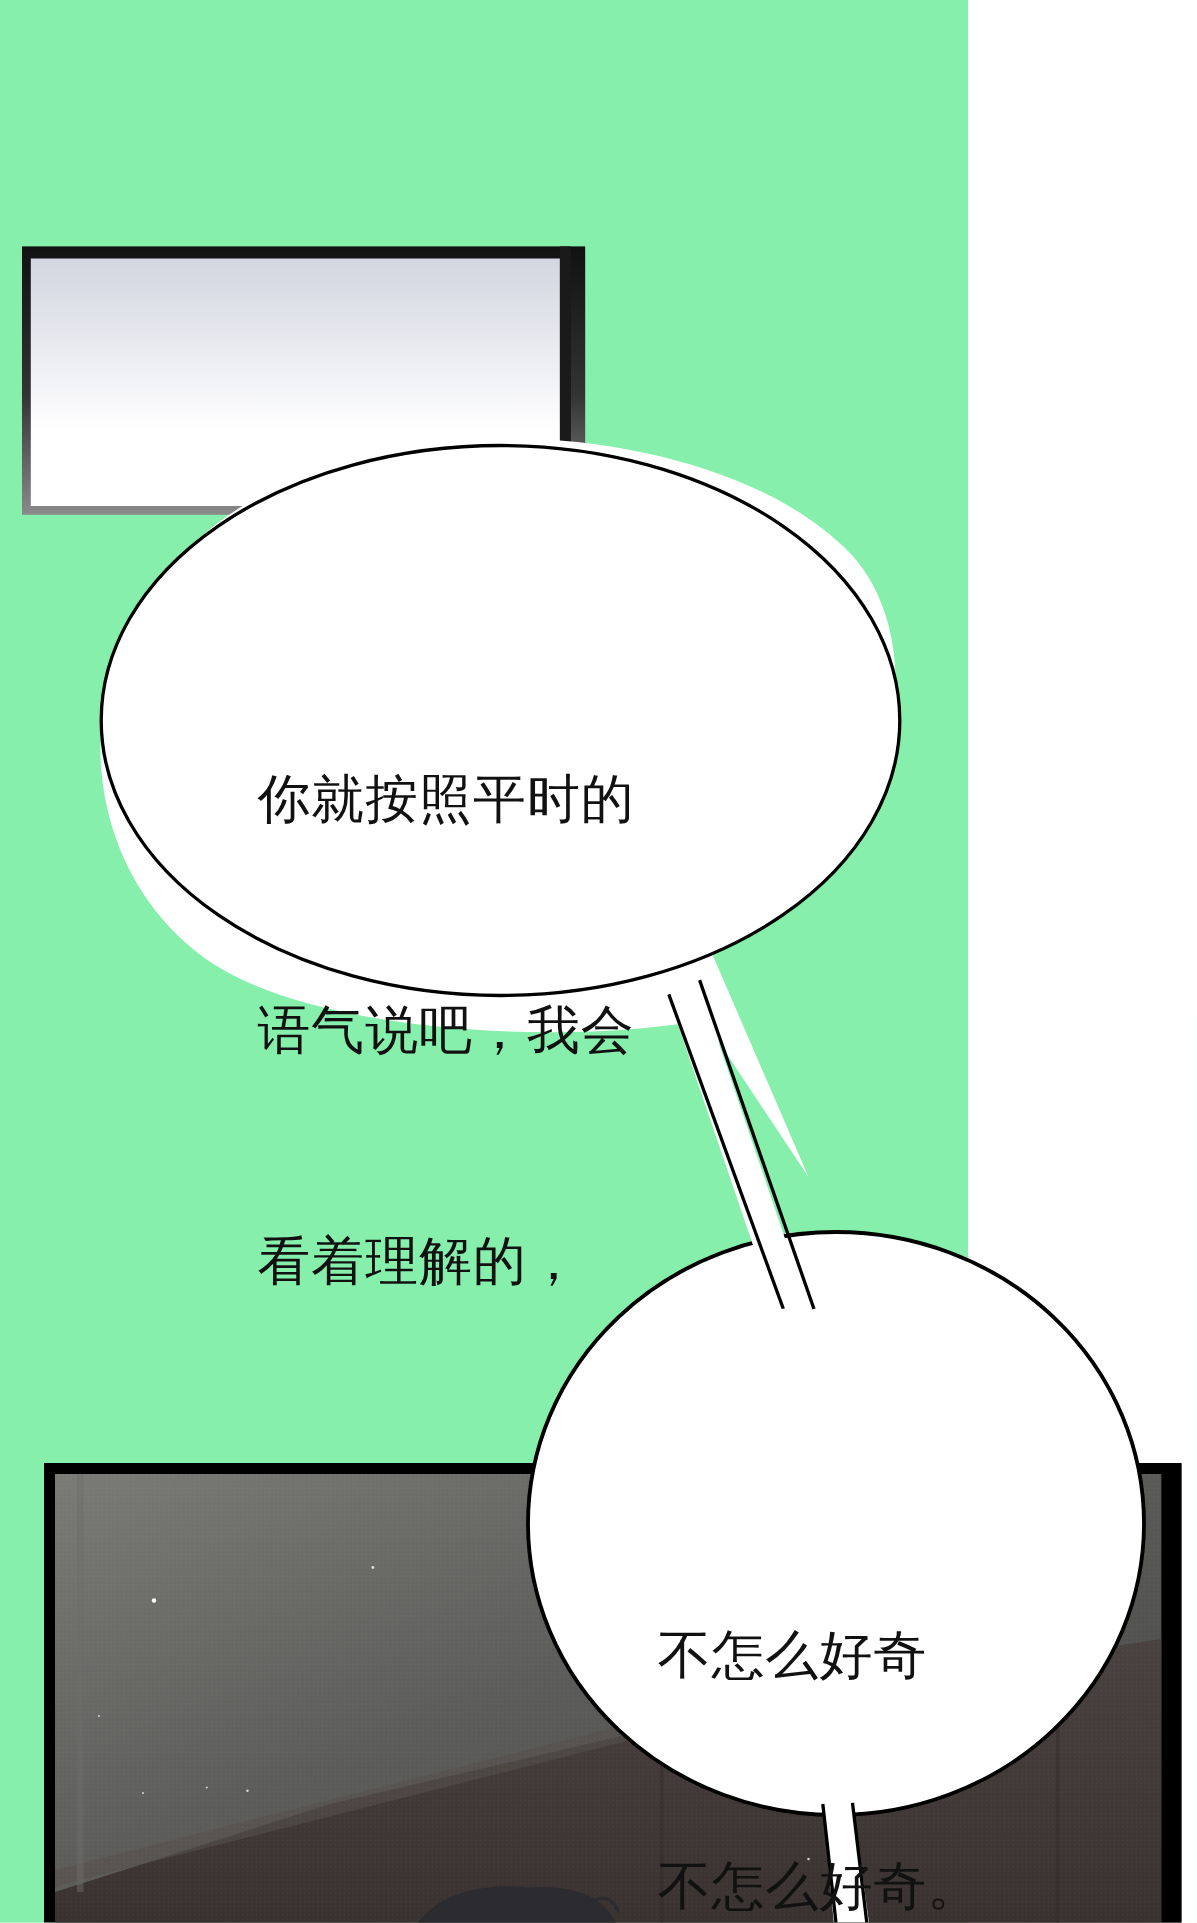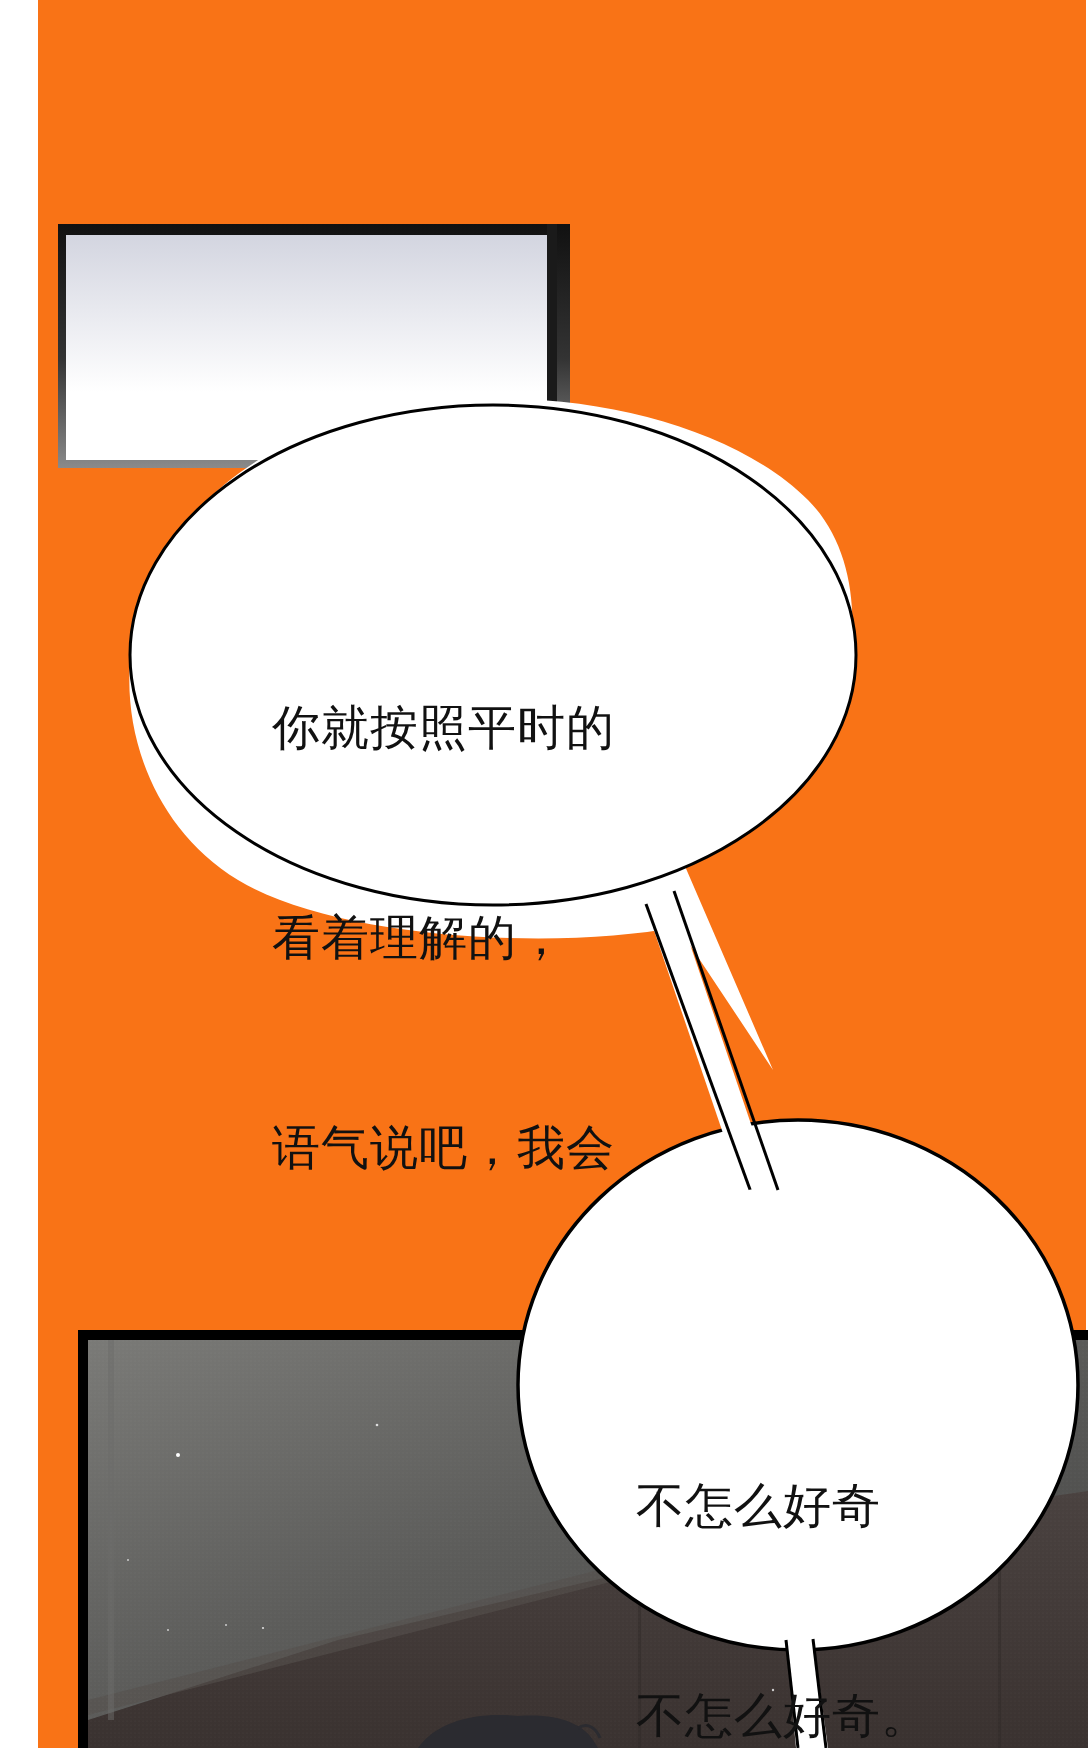--- a/index.html
+++ b/index.html
@@ -1,18 +1,18 @@
 <!DOCTYPE html>
 <html><head>
   <meta charset="utf-8">
   <style>
     html, body { margin: 0; padding: 0; background: #ffffff; }
     body { width: 1088px; height: 1748px; overflow: hidden; position: relative;
            font-family: "DejaVu Sans", "Liberation Sans", sans-serif; }
-    #page { position: absolute; left: 0; top: 0; width: 1048px; height: 1748px; background: #f97316; margin-left: 38px; }
+    #page { position: absolute; left: 0; top: 0; width: 880px; height: 1748px; background: #86efac; }
     svg#art { position: absolute; left: 0; top: 0; }
     .bubble-text { position: absolute; color: #111111; font-family: "DejaVu Sans", "Liberation Sans", sans-serif;
                    white-space: pre; }
     .bubble-text .line { display: block; }
     #bubble1-text { left: 234px; top: 552px; font-size: 48px; line-height: 70px; letter-spacing: 1px; }
     #bubble2-text { left: 598px; top: 1330px; font-size: 48px; line-height: 70px; letter-spacing: 1px; }
   </style>
 </head>
 <body>
 
@@ -105,22 +105,22 @@
     <g>
       <polygon points="748,1640 775,1639 790,1748 758,1748" fill="#ffffff"></polygon>
       <line x1="748" y1="1640" x2="760" y2="1748" stroke="#000000" stroke-width="3"></line>
       <line x1="775" y1="1639" x2="788" y2="1748" stroke="#000000" stroke-width="3"></line>
       <rect x="751" y="1632" width="22" height="14" fill="#ffffff"></rect>
     </g>
   </svg>
 
   <div id="bubble1-text" class="bubble-text">
     <span class="line">你就按照平时的</span>
+    <span class="line">语气说吧，我会</span>
     <span class="line">看着理解的，</span>
-    <span class="line">语气说吧，我会</span>
   </div>
 
   <div id="bubble2-text" class="bubble-text">
     <span class="line">不怎么好奇</span>
     <span class="line">不怎么好奇。</span>
   </div>
 
 </div>
 
 </body></html>

